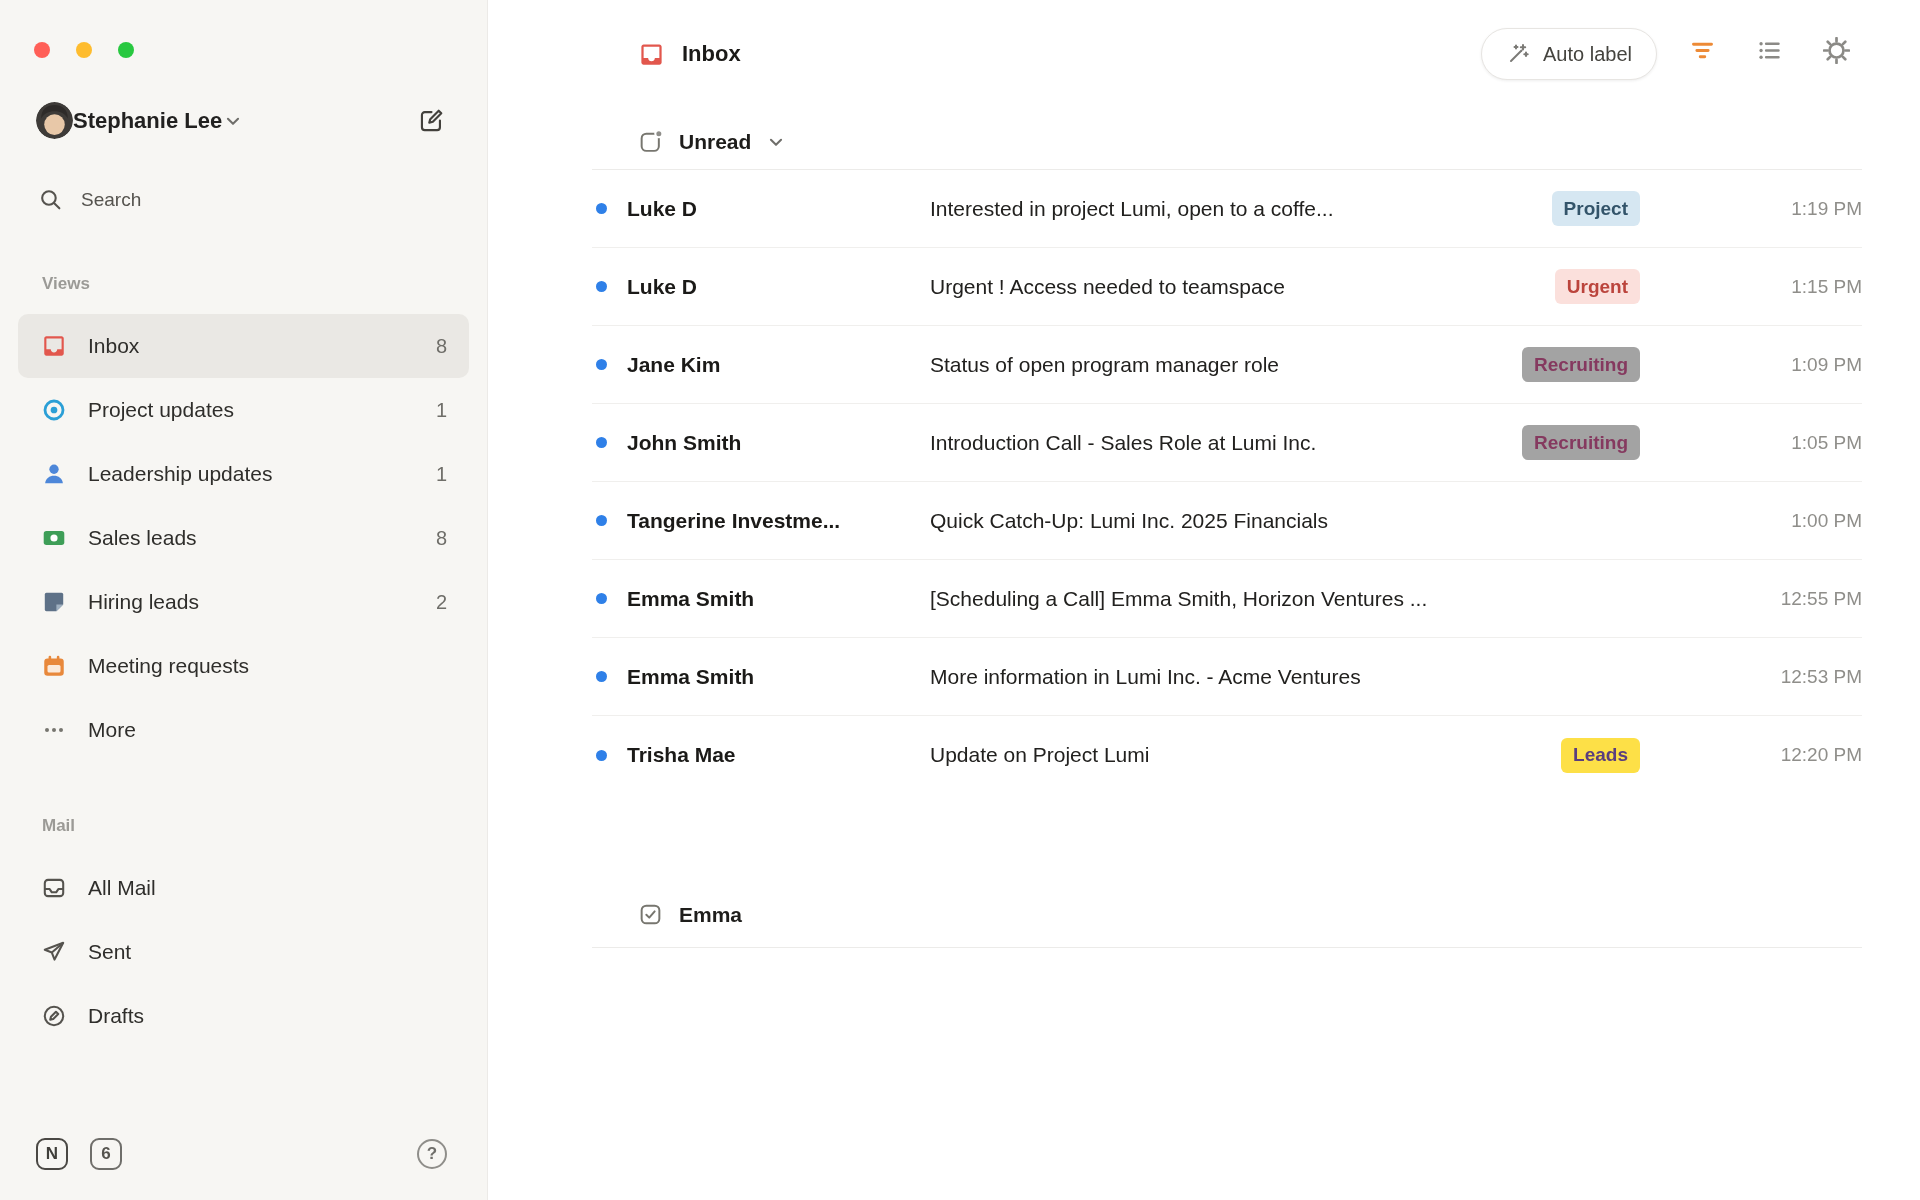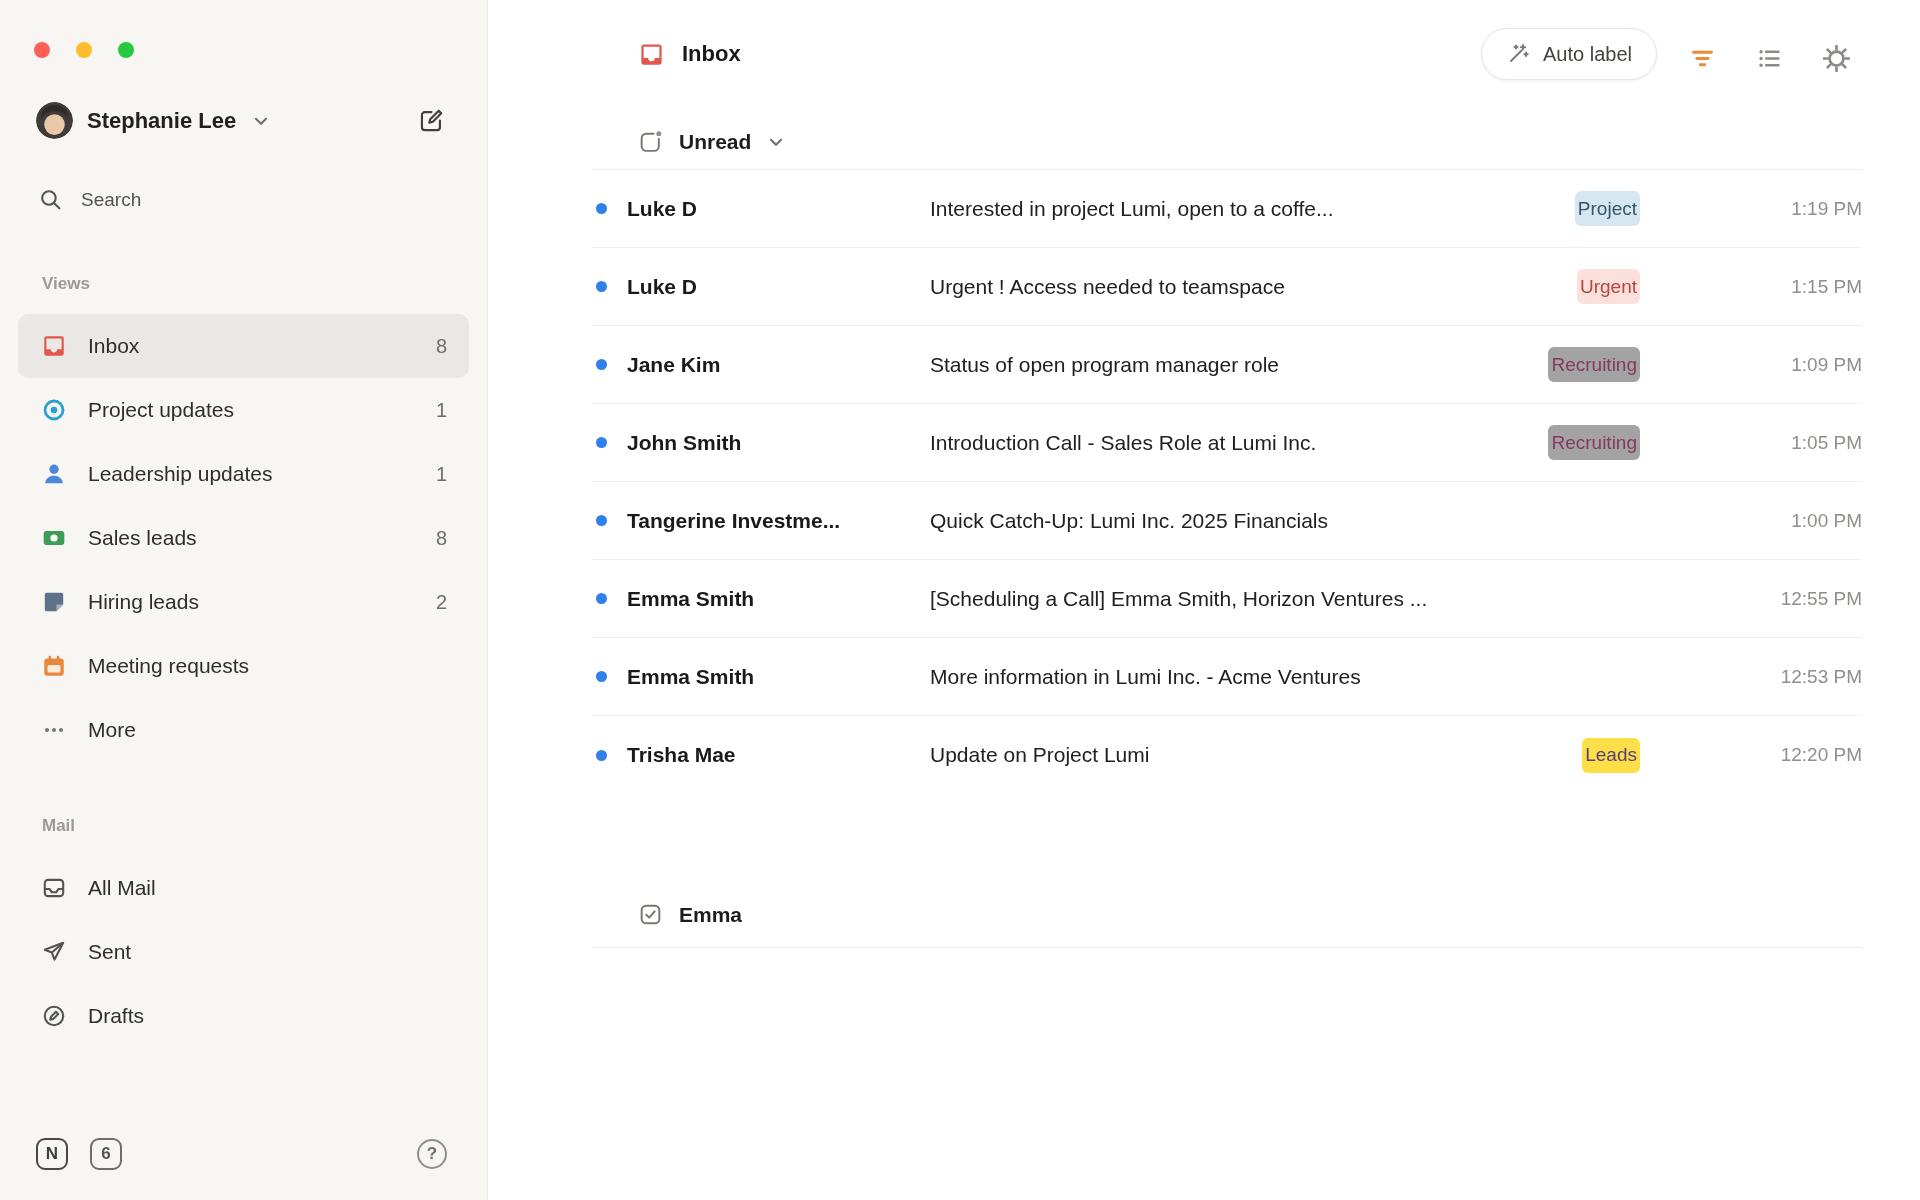--- a/index.html
+++ b/index.html
@@ -14,21 +14,21 @@
   .sidebar {
     width:488px; min-width:488px; background:#F7F6F3;
     border-right:1px solid #ECEAE7; display:flex; flex-direction:column;
   }
   .traffic-lights { display:flex; gap:26px; padding:42px 0 0 34px; }
   .tl { width:16px; height:16px; border-radius:50%; }
   .tl-close { background:#FF5F57; }
   .tl-min   { background:#FEBC2E; }
   .tl-zoom  { background:#28C840; }
 
-  .profile-row { display:flex; align-items:center; gap:14px; margin:44px 38px 0 36px;text-align:center; }
+  .profile-row { display:flex; align-items:center; margin:44px 38px 0 36px;text-align:center; }
   .avatar { width:37px; height:37px; border-radius:50%; overflow:hidden; flex:none; }
   .profile-name { font-size:22px; font-weight:700; color:#222120; }
   .profile-chevron { margin-left:2px; }
   .compose-btn { margin-left:auto; background:none; border:none; cursor:pointer; padding:4px; }
 
   .search-row { display:flex; align-items:center; gap:18px; margin:48px 38px 0 38px;
                 color:#55534E; font-size:19px; cursor:pointer; }
 
   .section-label { font-size:17px; font-weight:700; color:#9B9A96; margin:62px 0 20px 42px; }
   .section-label.mail { margin-top:54px; }
@@ -48,21 +48,21 @@
   .footer-sq.cal { border-color:#6F6E6A; color:#55534E; }
   .help-btn { margin-left:auto; width:30px; height:30px; border:2px solid #8F8E8A; border-radius:50%;
               display:flex; align-items:center; justify-content:center;
               font-size:17px; font-weight:700; color:#6F6E6A; cursor:pointer; }
 
   
   .main { flex:1; display:flex; flex-direction:column; background:#fff; }
 
   .main-header { display:flex; align-items:center; margin:26px 62px 0 150px; height:56px; }
   .header-title { display:flex; align-items:center; gap:17px; font-size:22px; font-weight:700; color:#1B1A18; }
-  .header-actions { margin-left:auto; display:flex; align-items:flex-end; gap:23px; }
+  .header-actions { margin-left:auto; display:flex; align-items:flex-start; gap:23px; }
   .auto-label-btn { display:flex; align-items:center; gap:13px; height:52px; padding:0 24px;
                     border:1px solid #E7E5E2; border-radius:27px; background:#fff;
                     box-shadow:0 1px 3px rgba(0,0,0,.07); font-size:20px; font-weight:500;
                     color:#45443F; cursor:pointer; font-family:inherit; }
   .icon-btn { width:44px; height:44px; display:flex; align-items:center; justify-content:center;
               background:none; border:none; cursor:pointer; }
 
   .unread-header, .read-header {
     display:flex; align-items:center; gap:16px; margin:32px 58px 0 104px;
     padding-left:46px; height:56px; border-bottom:1px solid #ECEBE9;
@@ -71,22 +71,22 @@
   .read-header { margin-top:88px; height:66px; }
 
   .email-list { margin:0 58px 0 104px; }
   .email-row { display:flex; align-items:center; height:78px; font-size:21px; cursor:pointer; }
   .email-row:not(:last-child) { border-bottom:1px solid #F0EFED; }
   .dot-col { width:35px; flex:none; display:flex; align-items:center; }
   .unread-dot { width:11px; height:11px; border-radius:50%; background:#2F80E8; margin-left:4px; }
   .sender { width:303px; flex:none; font-weight:700; color:#1B1A18;
             white-space:nowrap; overflow:hidden; }
   .subject { flex:1; color:#22211F; white-space:nowrap; overflow:hidden; padding-right:24px; }
-  .badge { flex:none; height:35px; display:flex; align-items:center; padding:0 3px;
-           border-radius:6px; font-size:19px; font-weight:400; margin-right:92px; white-space:nowrap; }
+  .badge { flex:none; height:35px; display:flex; align-items:center; padding:0 12px;
+           border-radius:6px; font-size:19px; font-weight:700; margin-right:92px; white-space:nowrap; }
   .tag-project    { background:#D6E7F2; color:#33546A; }
   .tag-urgent     { background:#FBE0DC; color:#BB443C; }
   .tag-recruiting { background:#a3a3a3; color:#85395F; }
   .tag-leads      { background:#fde047; color:#5A3E7E; }
   .time { width:130px; flex:none; text-align:right; color:#8F8E8A; font-size:19px; }
 </style>
 </head>
 <body>
 
 <div class="sidebar">

